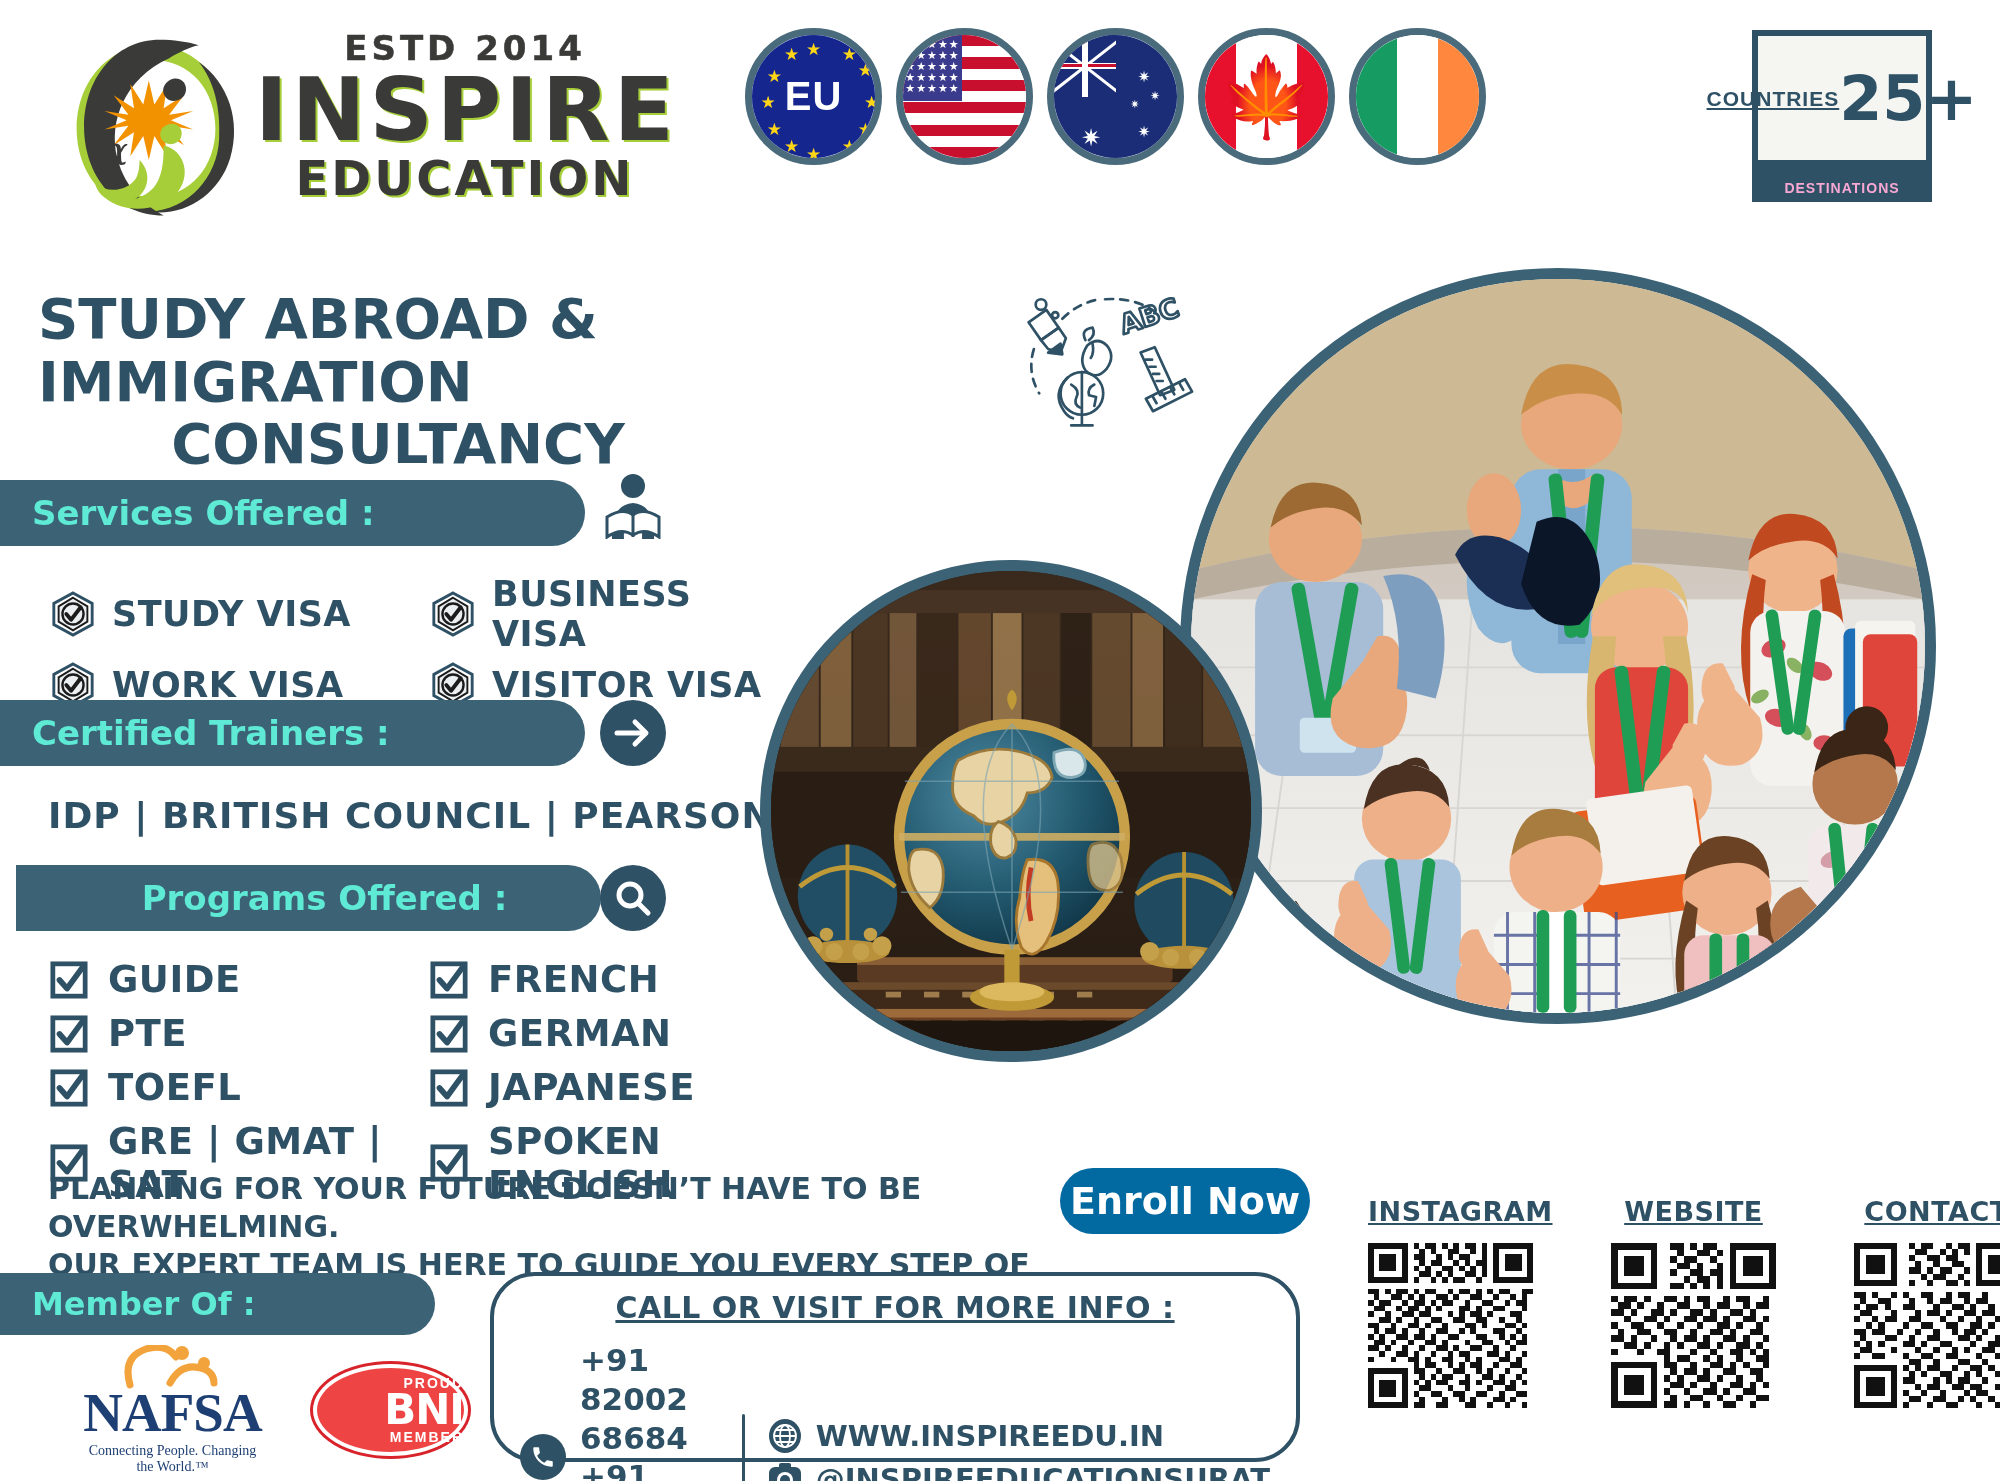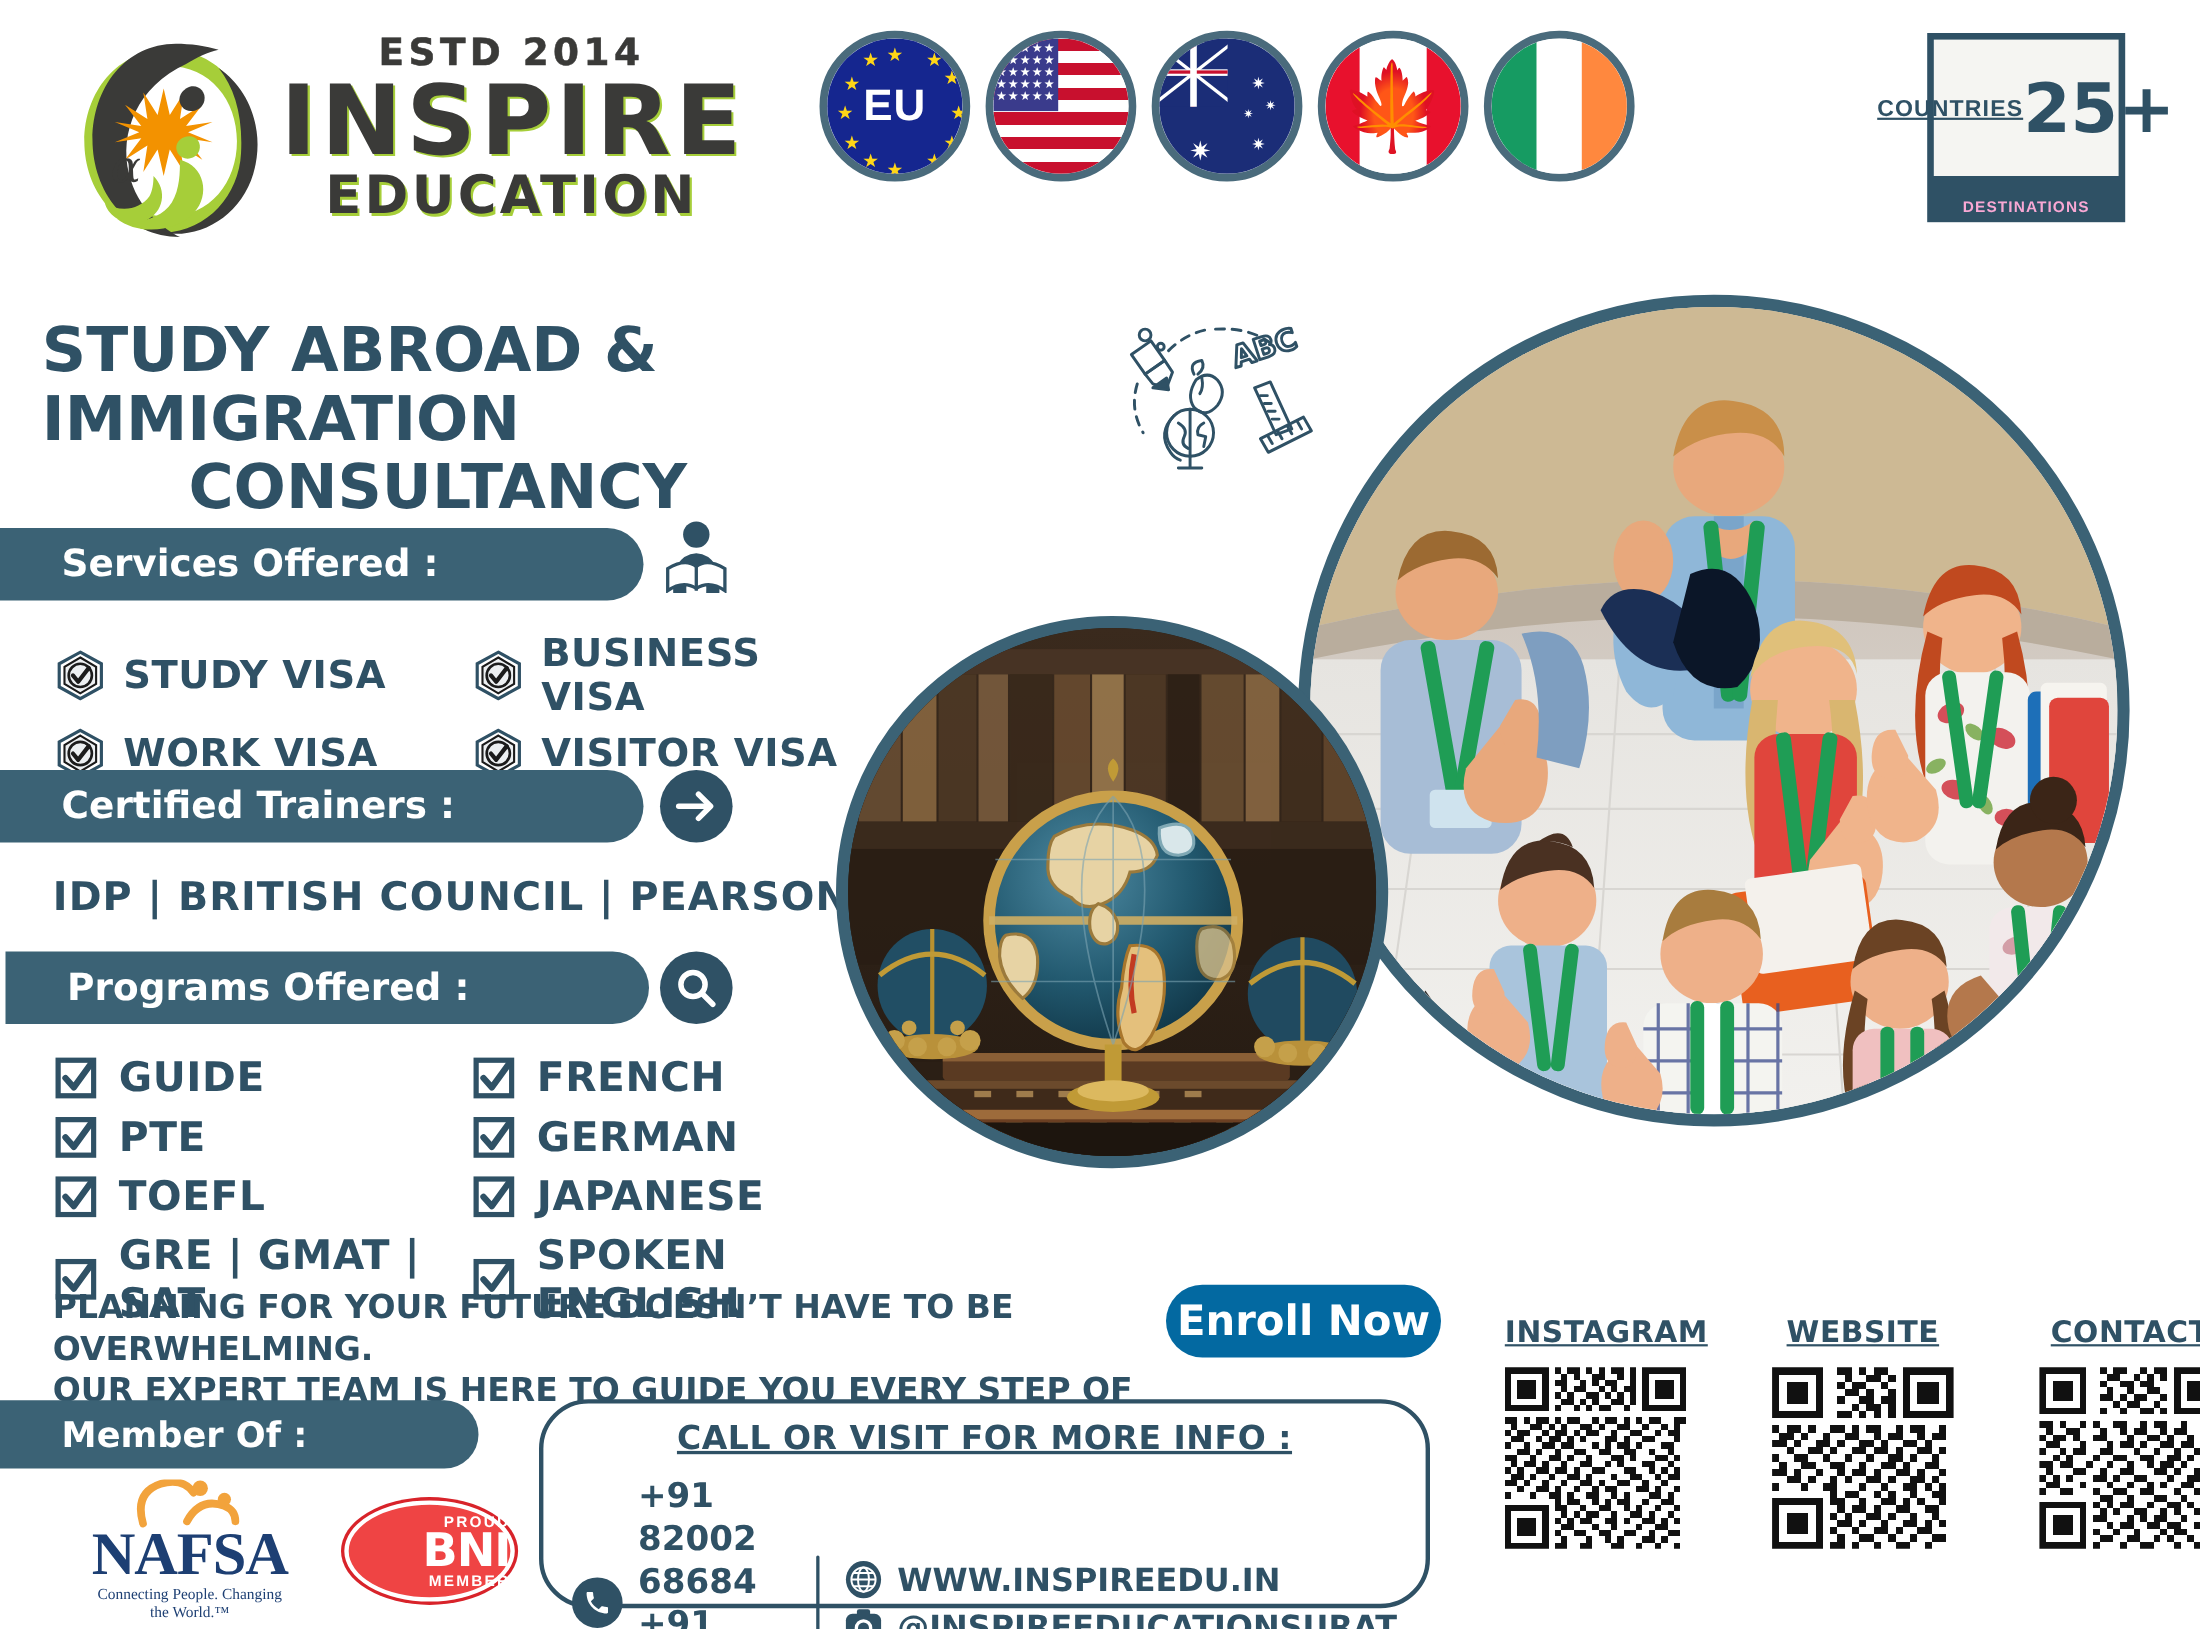--- a/index.html
+++ b/index.html
@@ -84,33 +84,33 @@
   }
   .headline .l2 { text-align:center; display:block; padding-right:210px;}
 
   
   .doodles { position:absolute; left:1015px; top:285px; width:180px; height:160px; }
 
   
   .pill {
     position:absolute; height:66px; background:#3b6275;
     border-radius:0 40px 40px 0; display:flex; align-items:center;
-    padding-left:56px; color:#ffffff;
+    padding-left:32px; color:#5eead4;
     font-family:"DejaVu Sans", sans-serif; font-weight:bold; font-size:34px;
   }
   .pill-icon {
     position:absolute; width:66px; height:66px; border-radius:50%;
     background:#2f5165; display:flex; align-items:center; justify-content:center; color:#fff;
   }
 
   #pill-services { left:0; top:480px; width:585px; }
   #icon-services { left:600px; top:473px; background:transparent; color:#2f5165; }
   #pill-trainers { left:0; top:700px; width:585px; }
   #icon-trainers { left:600px; top:700px; }
-  #pill-programs { left:5px; top:865px; width:585px; }
+  #pill-programs { left:16px; top:865px; width:585px;justify-content:center; }
   #icon-programs { left:600px; top:865px; }
   #pill-member { left:0; top:1273px; width:435px; height:62px; font-size:32px; }
 
   
   .svc-grid { position:absolute; left:50px; top:574px; width:720px;
       display:grid; grid-template-columns:380px 340px; row-gap:8px; }
   .svc-item { display:flex; align-items:center; gap:16px; }
   .svc-label { font-family:"DejaVu Sans",sans-serif; font-weight:bold; font-size:35px; color:#2f5165; letter-spacing:0.5px;}
   .hexcheck { width:46px; height:46px; flex:0 0 46px; }
 

